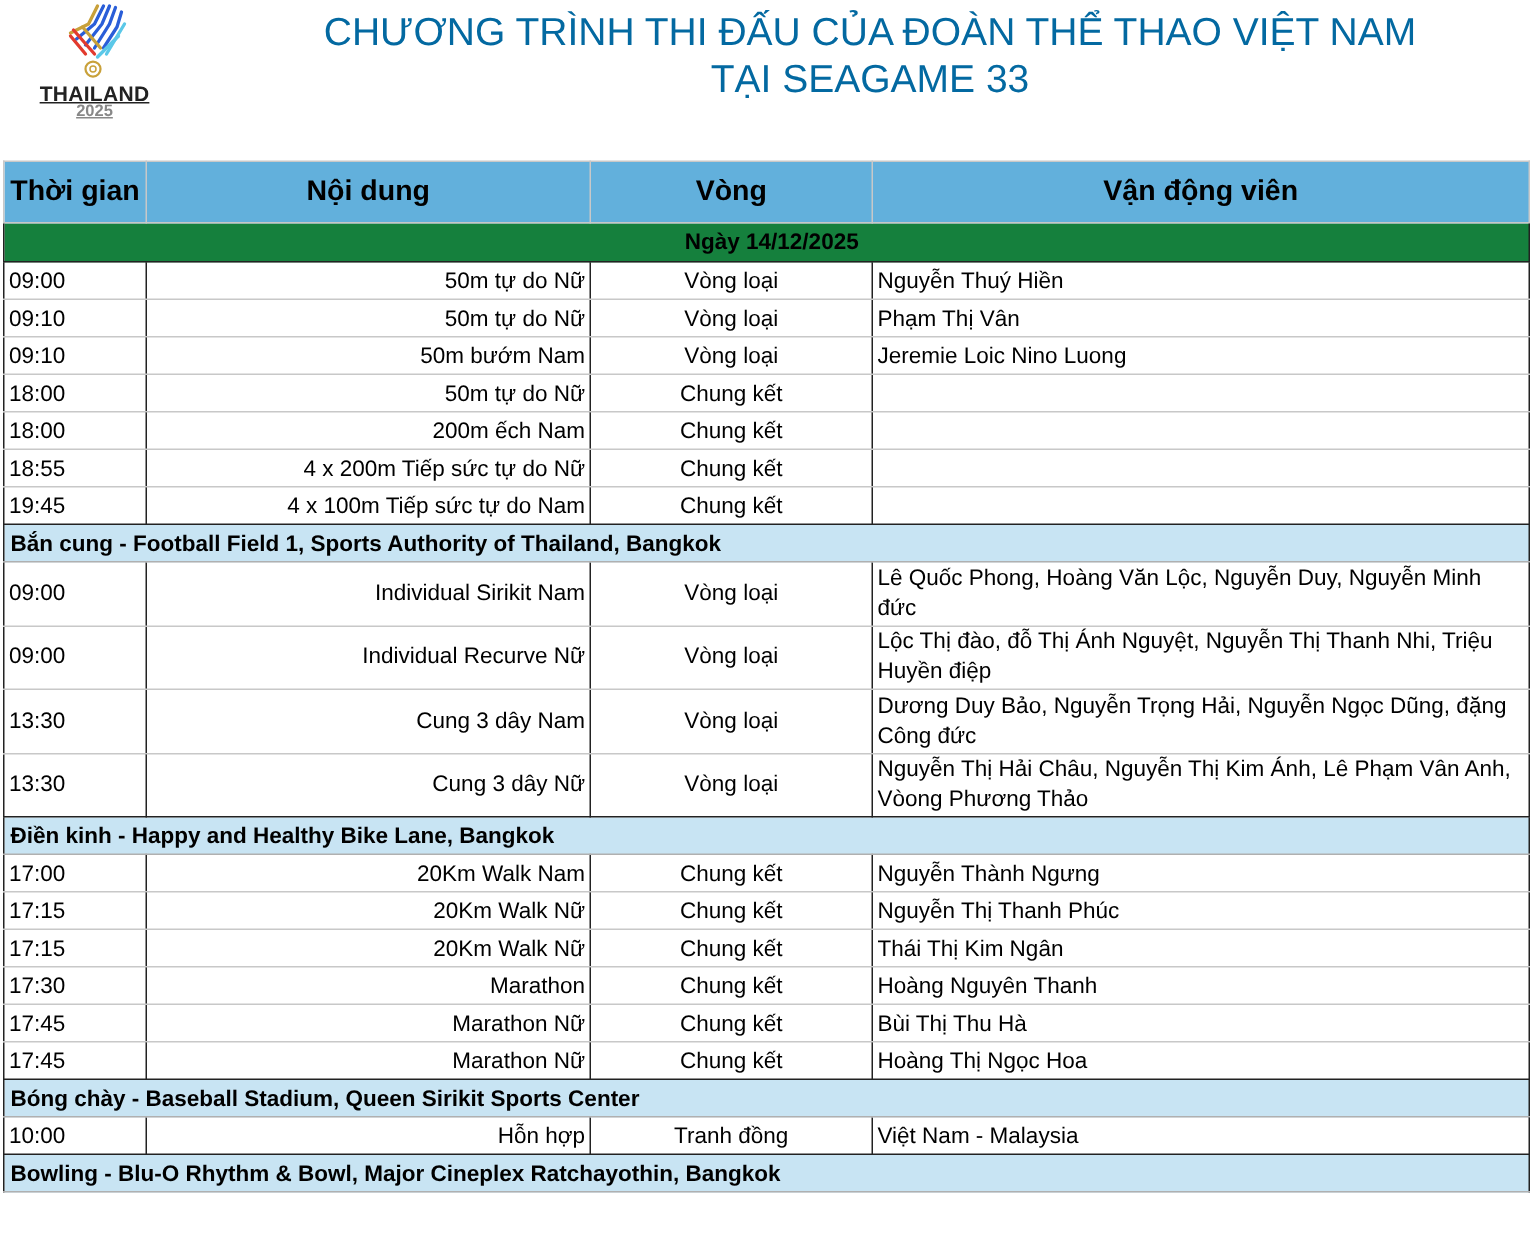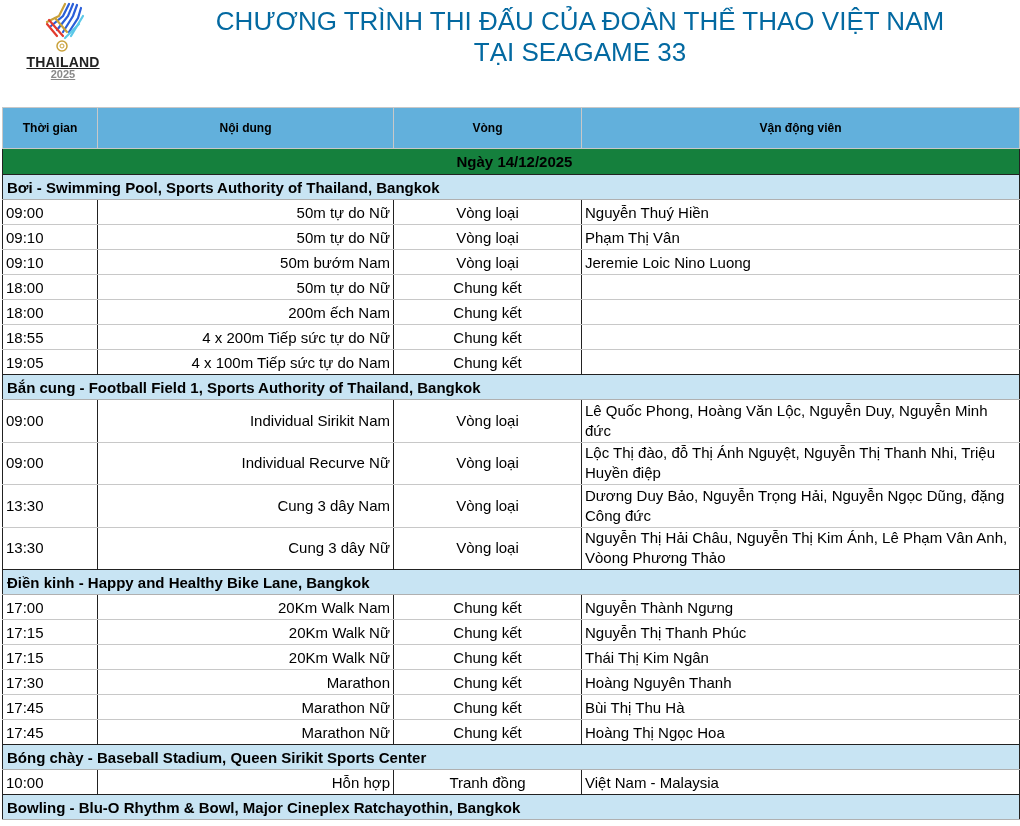--- a/index.html
+++ b/index.html
@@ -13,21 +13,21 @@
     .logo-year { top: 66px; font-size: 11px; color: #888; }
 
     .title { position: absolute; left: 180px; width: 800px; text-align: center; color: #0369a1; font-size: 26px; line-height: 31px; }
     .title-line1 { top: 6px; }
     .title-line2 { top: 37px; }
 
     table.schedule { position: absolute; left: 2px; top: 107px; width: 1017px; border-collapse: collapse; table-layout: fixed; font-size: 15px; }
     table.schedule td, table.schedule th { border: 1px solid #c8c8c8; padding: 0 3px; vertical-align: middle; }
     col.c1 { width: 95px; } col.c2 { width: 296px; } col.c3 { width: 188px; } col.c4 { width: 438px; }
 
-    thead th { background: #62b0dc; height: 41px; font-weight: bold; font-size: 12px; text-align: center; border: 1.5px solid #222; }
+    thead th { background: #62b0dc; height: 41px; font-weight: bold; font-size: 19px; text-align: center; border: 1.5px solid #222; }
     tr.date-row td { background: #15803d; height: 26px; font-weight: bold; text-align: center; border: 1.5px solid #222; padding-left: 10px; }
     tr.section-row td { background: #c8e4f3; height: 25px; font-weight: bold; text-align: left; border-left: 1.5px solid #222; border-right: 1.5px solid #222; border-top: 1px solid #b0b0b0; border-bottom: 1px solid #b0b0b0; padding-left: 4px; }
     tr.data-row td { height: 25px; background: #fff; }
     tr.data-row.tall td { height: 42.5px; line-height: 20px; }
     tr.data-row td.time { border-left: 1.5px solid #222; border-right: 1.5px solid #222; }
     tr.data-row td.event { text-align: right; border-right: 1.5px solid #222; }
     tr.data-row td.round { text-align: center; border-right: 1.5px solid #222; }
     tr.data-row td.athletes { text-align: left; border-right: 1.5px solid #222; }
     tr.block-end td { border-bottom: 1.5px solid #222; }
   </style>
@@ -71,23 +71,20 @@
       <th>Nội dung</th>
       <th>Vòng</th>
       <th>Vận động viên</th>
     </tr>
   </thead>
   <tbody>
     <tr class="date-row">
       <td colspan="4">Ngày 14/12/2025</td>
     </tr>
 
-    <tr class="section-row">
-      <td colspan="4">Bơi - Swimming Pool, Sports Authority of Thailand, Bangkok</td>
-    </tr>
     <tr class="data-row">
       <td class="time">09:00</td>
       <td class="event">50m tự do Nữ</td>
       <td class="round">Vòng loại</td>
       <td class="athletes">Nguyễn Thuý Hiền</td>
     </tr>
     <tr class="data-row">
       <td class="time">09:10</td>
       <td class="event">50m tự do Nữ</td>
       <td class="round">Vòng loại</td>
@@ -111,21 +108,21 @@
       <td class="round">Chung kết</td>
       <td class="athletes"></td>
     </tr>
     <tr class="data-row">
       <td class="time">18:55</td>
       <td class="event">4 x 200m Tiếp sức tự do Nữ</td>
       <td class="round">Chung kết</td>
       <td class="athletes"></td>
     </tr>
     <tr class="data-row block-end">
-      <td class="time">19:05</td>
+      <td class="time">19:45</td>
       <td class="event">4 x 100m Tiếp sức tự do Nam</td>
       <td class="round">Chung kết</td>
       <td class="athletes"></td>
     </tr>
 
     <tr class="section-row">
       <td colspan="4">Bắn cung -  Football Field 1, Sports Authority of Thailand, Bangkok</td>
     </tr>
     <tr class="data-row tall">
       <td class="time">09:00</td>

